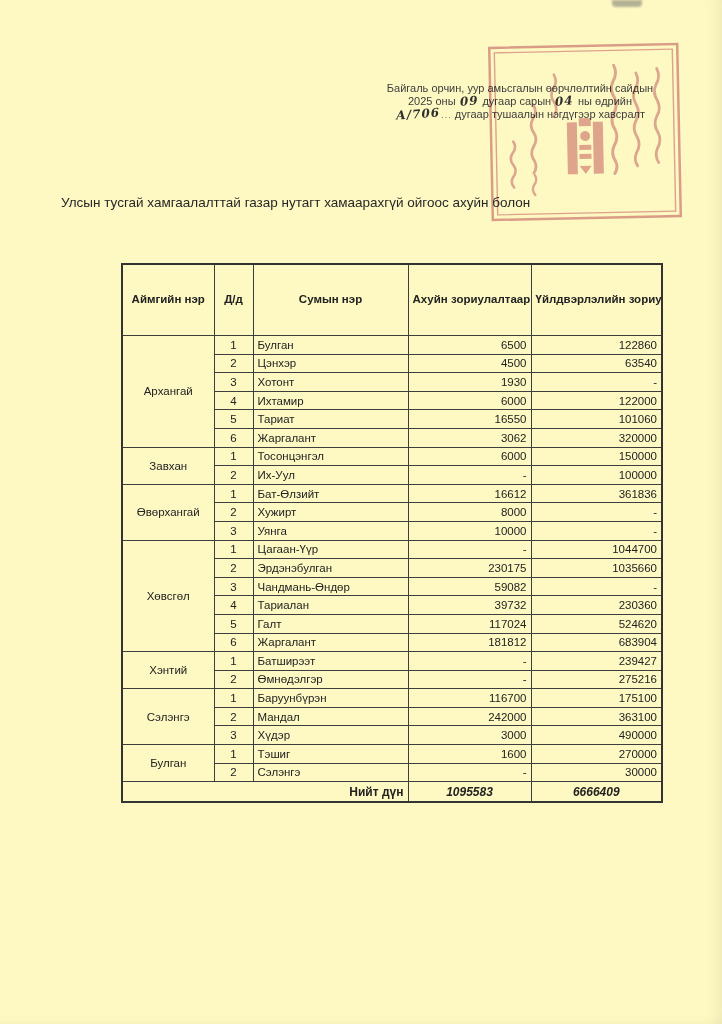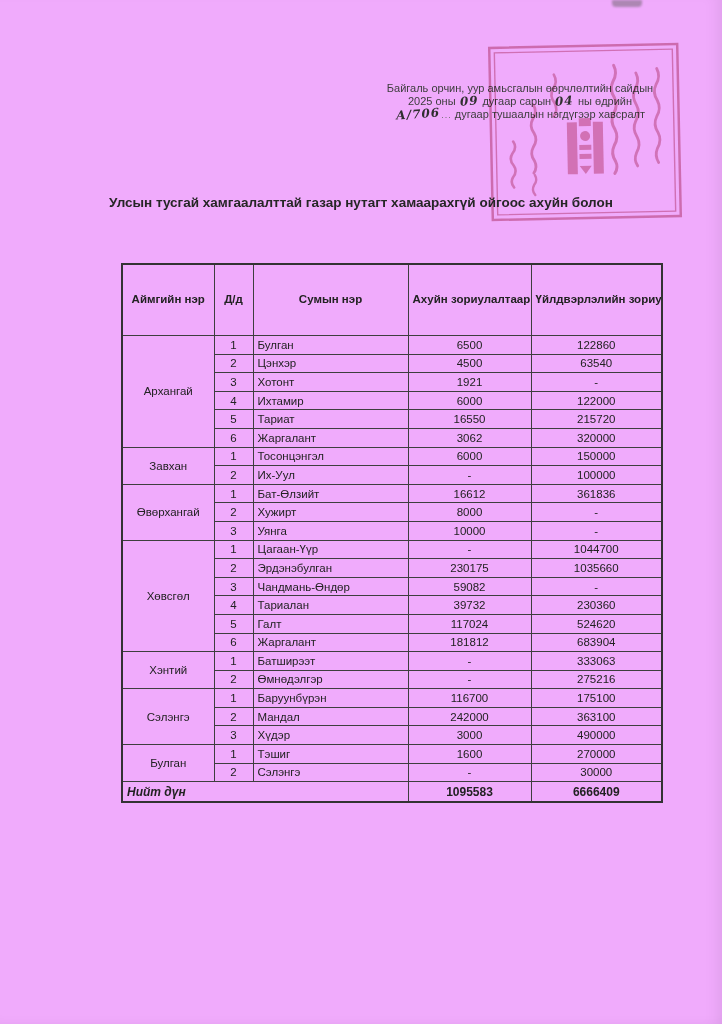--- a/index.html
+++ b/index.html
@@ -6,21 +6,21 @@
   body{
     width:722px;height:1024px;
     background:#f4f4f2;
     font-family:"Liberation Sans", sans-serif;
     color:#2b2b2b;
     position:relative;
     overflow:hidden;
   }
   .page{
     position:absolute;inset:0;
-    background:#f0abfc;
+    background:#fef9c3;
     box-shadow:inset -14px 0 18px -14px rgba(0,0,0,.10), inset 0 -10px 14px -12px rgba(0,0,0,.06);
   }
   .scan-smudge{
     position:absolute;left:612px;top:0;width:30px;height:7px;
     background:rgba(90,90,90,.45);border-radius:0 0 4px 4px;filter:blur(1px);
   }
   
   .doc-header{
     position:absolute;left:368px;top:82px;width:304px;
     text-align:center;font-size:11px;line-height:13px;color:#3d3d3d;
@@ -36,45 +36,45 @@
   
   .stamp{
     position:absolute;left:489px;top:44px;width:192px;height:176px;
     transform:rotate(-1.2deg);
     mix-blend-mode:multiply;opacity:.8;
     pointer-events:none;
   }
   
   .doc-title{
     position:absolute;left:61px;top:192px;width:600px;
-    text-align:center;font-weight:bold;font-size:13.5px;line-height:21px;color:#262626;
+    font-weight:normal;font-size:13.5px;line-height:21px;color:#262626;
   }
   
   .tbl-wrap{position:absolute;left:121px;top:263px;width:540px;}
   table.main{
     border-collapse:collapse;table-layout:fixed;width:540px;
     font-size:11.5px;color:#222;
   }
   table.main th, table.main td{
     border:1px solid #3e3e3e;
     padding:0 4px;overflow:hidden;white-space:nowrap;
   }
   table.main{border:2px solid #333;}
   thead th{
     height:70px;font-weight:bold;font-size:11.5px;line-height:13.5px;
     text-align:center;vertical-align:middle;white-space:normal;padding:2px 3px;
   }
   tbody td{height:17.6px;vertical-align:middle;}
   td.aimag{ text-align:center;padding-left:3px;}
   td.idx{ text-align:center;}
   td.sum{ text-align:left;padding-left:4px;}
-  td.val{ text-align:center;}
+  td.val{ text-align:right;}
   tr.total-row td{height:19px;font-weight:bold;}
-  td.total-label{text-align:left;padding-left:42px;font-size:12px;font-style:italic;}
-  td.total-val{text-align:center;font-size:12px;}
+  td.total-label{text-align:right;padding-left:42px;font-size:12px;}
+  td.total-val{text-align:center;font-size:12px;font-style:italic;}
 </style>
 </head>
 <body>
 
 <div class="page">
 
   <div class="scan-smudge"></div>
 
   <div class="doc-header">
     <div class="line">Байгаль орчин, уур амьсгалын өөрчлөлтийн сайдын</div>
@@ -152,34 +152,34 @@
           </tr>
           <tr>
             <td class="idx">2</td>
             <td class="sum">Цэнхэр</td>
             <td class="val">4500</td>
             <td class="val">63540</td>
           </tr>
           <tr>
             <td class="idx">3</td>
             <td class="sum">Хотонт</td>
-            <td class="val">1921</td>
+            <td class="val">1930</td>
             <td class="val">-</td>
           </tr>
           <tr>
             <td class="idx">4</td>
             <td class="sum">Ихтамир</td>
             <td class="val">6000</td>
             <td class="val">122000</td>
           </tr>
           <tr>
             <td class="idx">5</td>
             <td class="sum">Тариат</td>
             <td class="val">16550</td>
-            <td class="val">215720</td>
+            <td class="val">101060</td>
           </tr>
           <tr>
             <td class="idx">6</td>
             <td class="sum">Жаргалант</td>
             <td class="val">3062</td>
             <td class="val">320000</td>
           </tr>
           <tr>
             <td class="aimag" rowspan="2">Завхан</td>
             <td class="idx">1</td>
@@ -247,21 +247,21 @@
             <td class="idx">6</td>
             <td class="sum">Жаргалант</td>
             <td class="val">181812</td>
             <td class="val">683904</td>
           </tr>
           <tr>
             <td class="aimag" rowspan="2">Хэнтий</td>
             <td class="idx">1</td>
             <td class="sum">Батширээт</td>
             <td class="val">-</td>
-            <td class="val">333063</td>
+            <td class="val">239427</td>
           </tr>
           <tr>
             <td class="idx">2</td>
             <td class="sum">Өмнөдэлгэр</td>
             <td class="val">-</td>
             <td class="val">275216</td>
           </tr>
           <tr>
             <td class="aimag" rowspan="3">Сэлэнгэ</td>
             <td class="idx">1</td>

